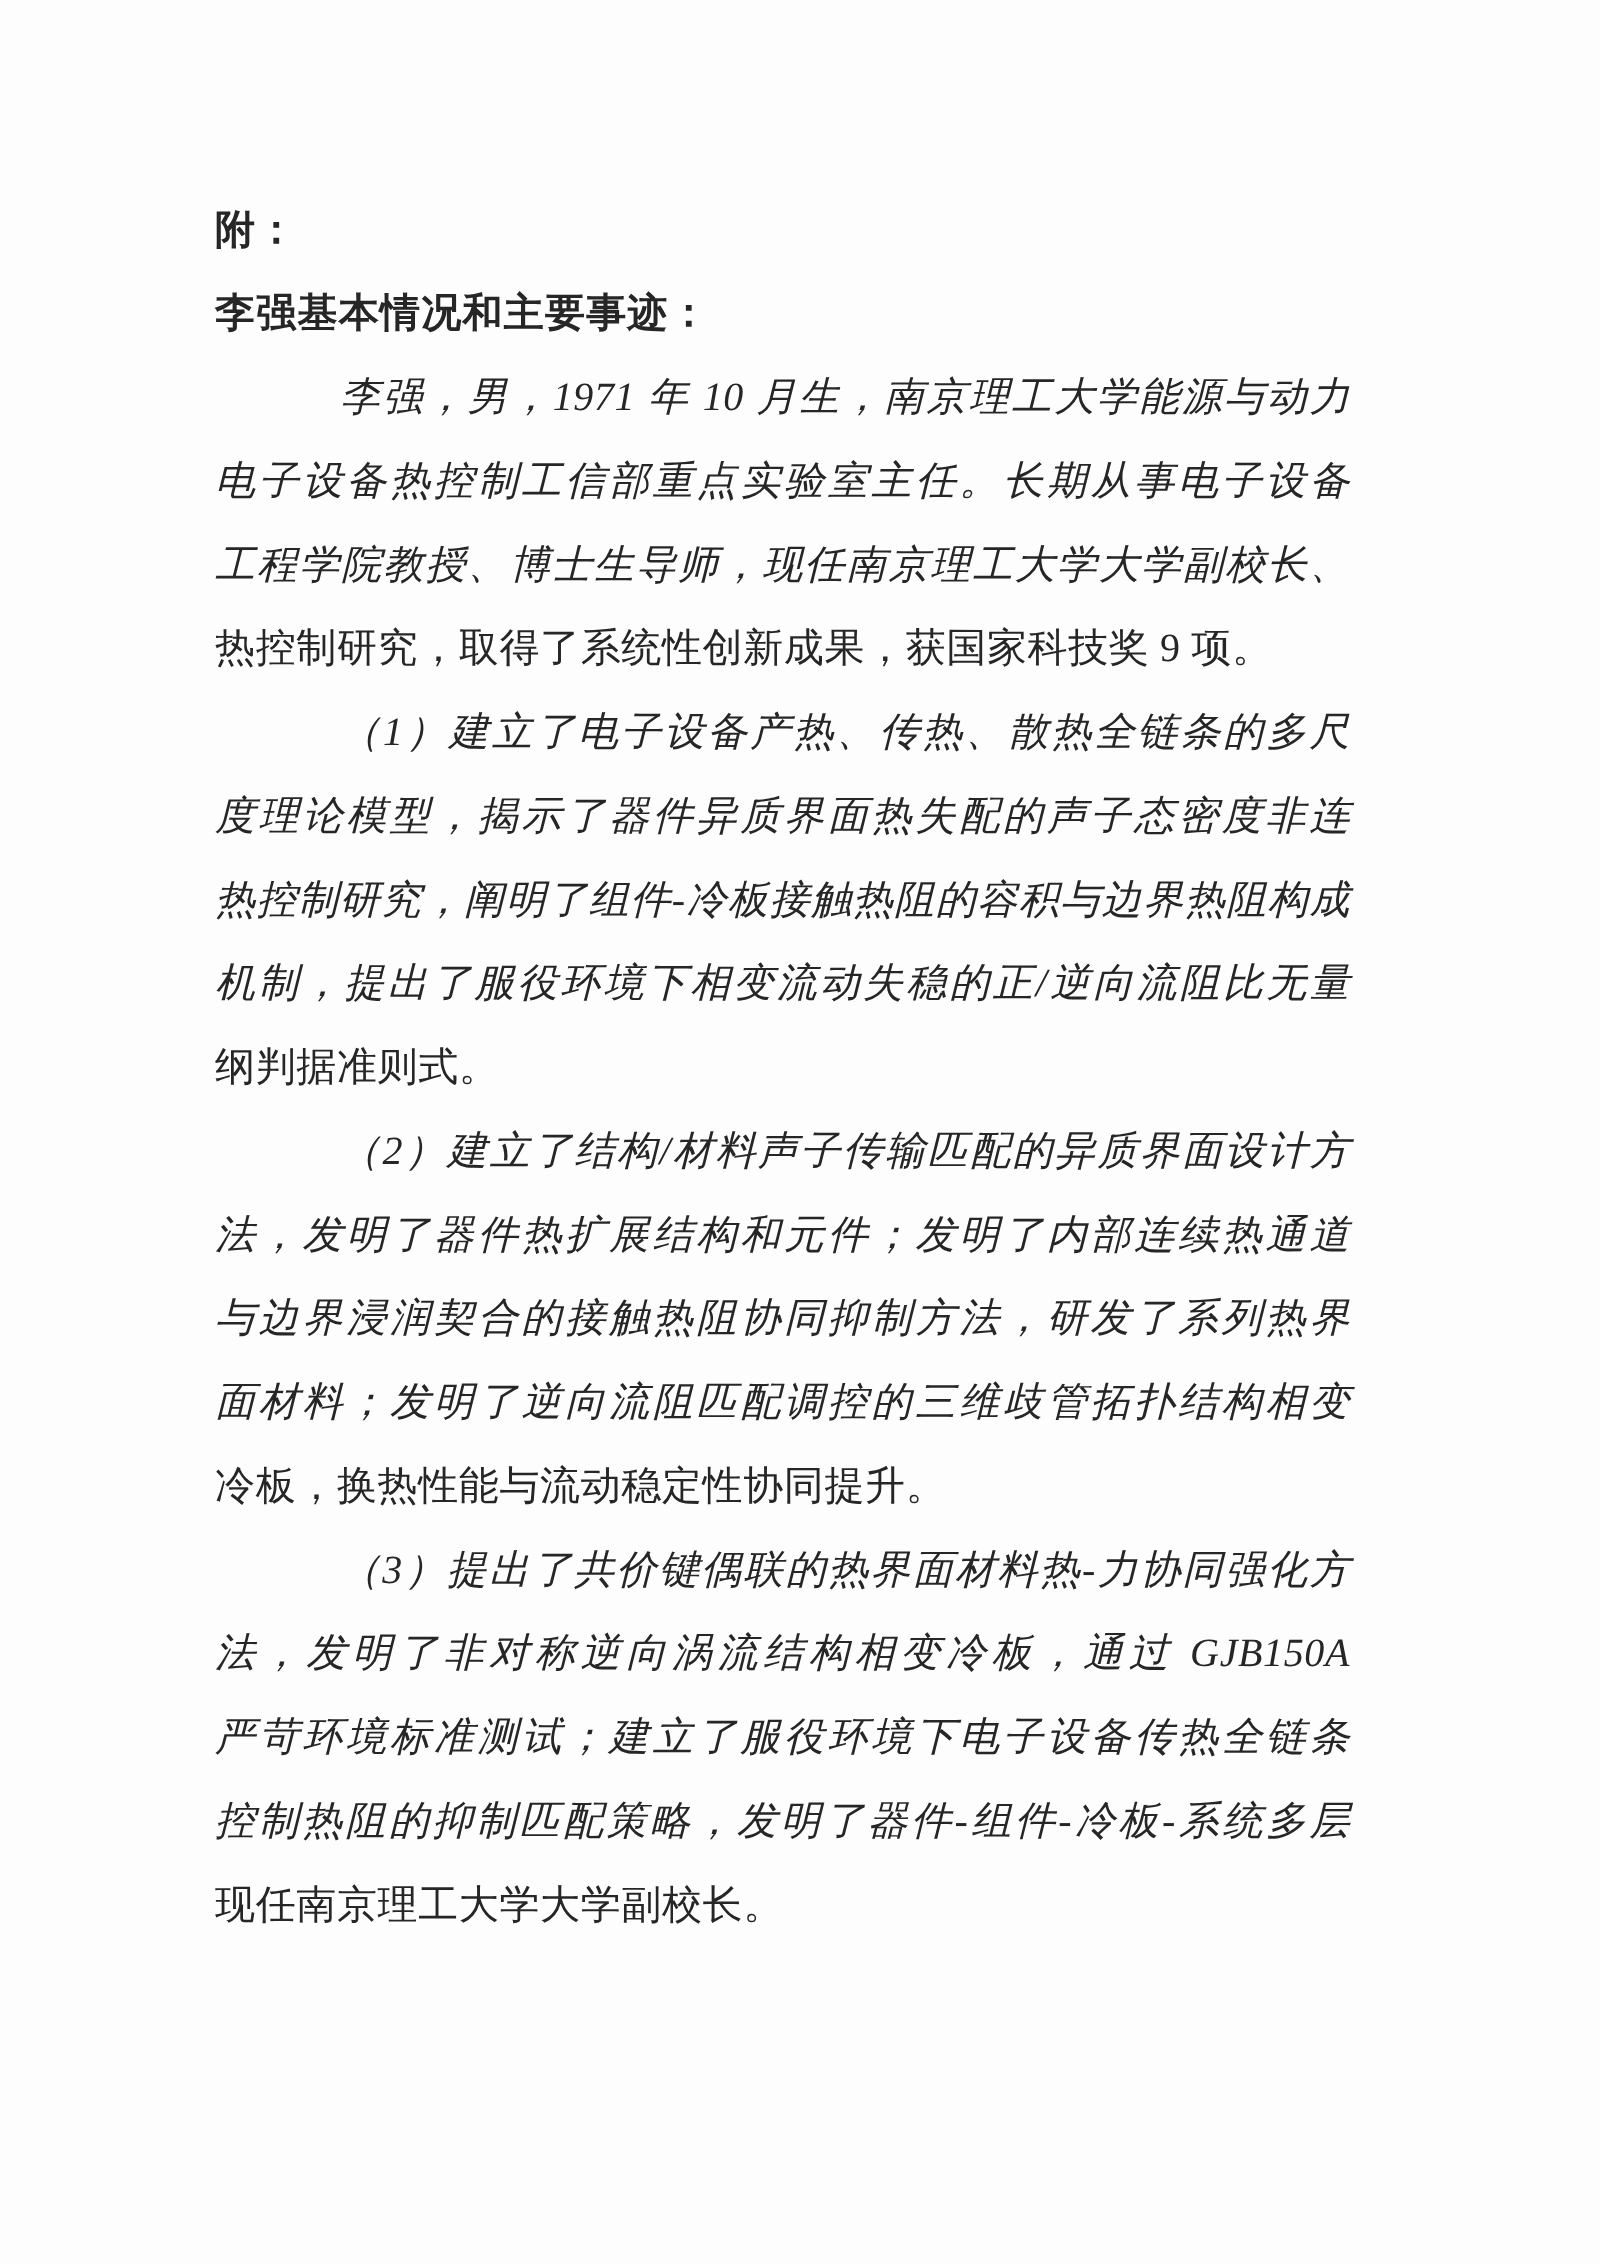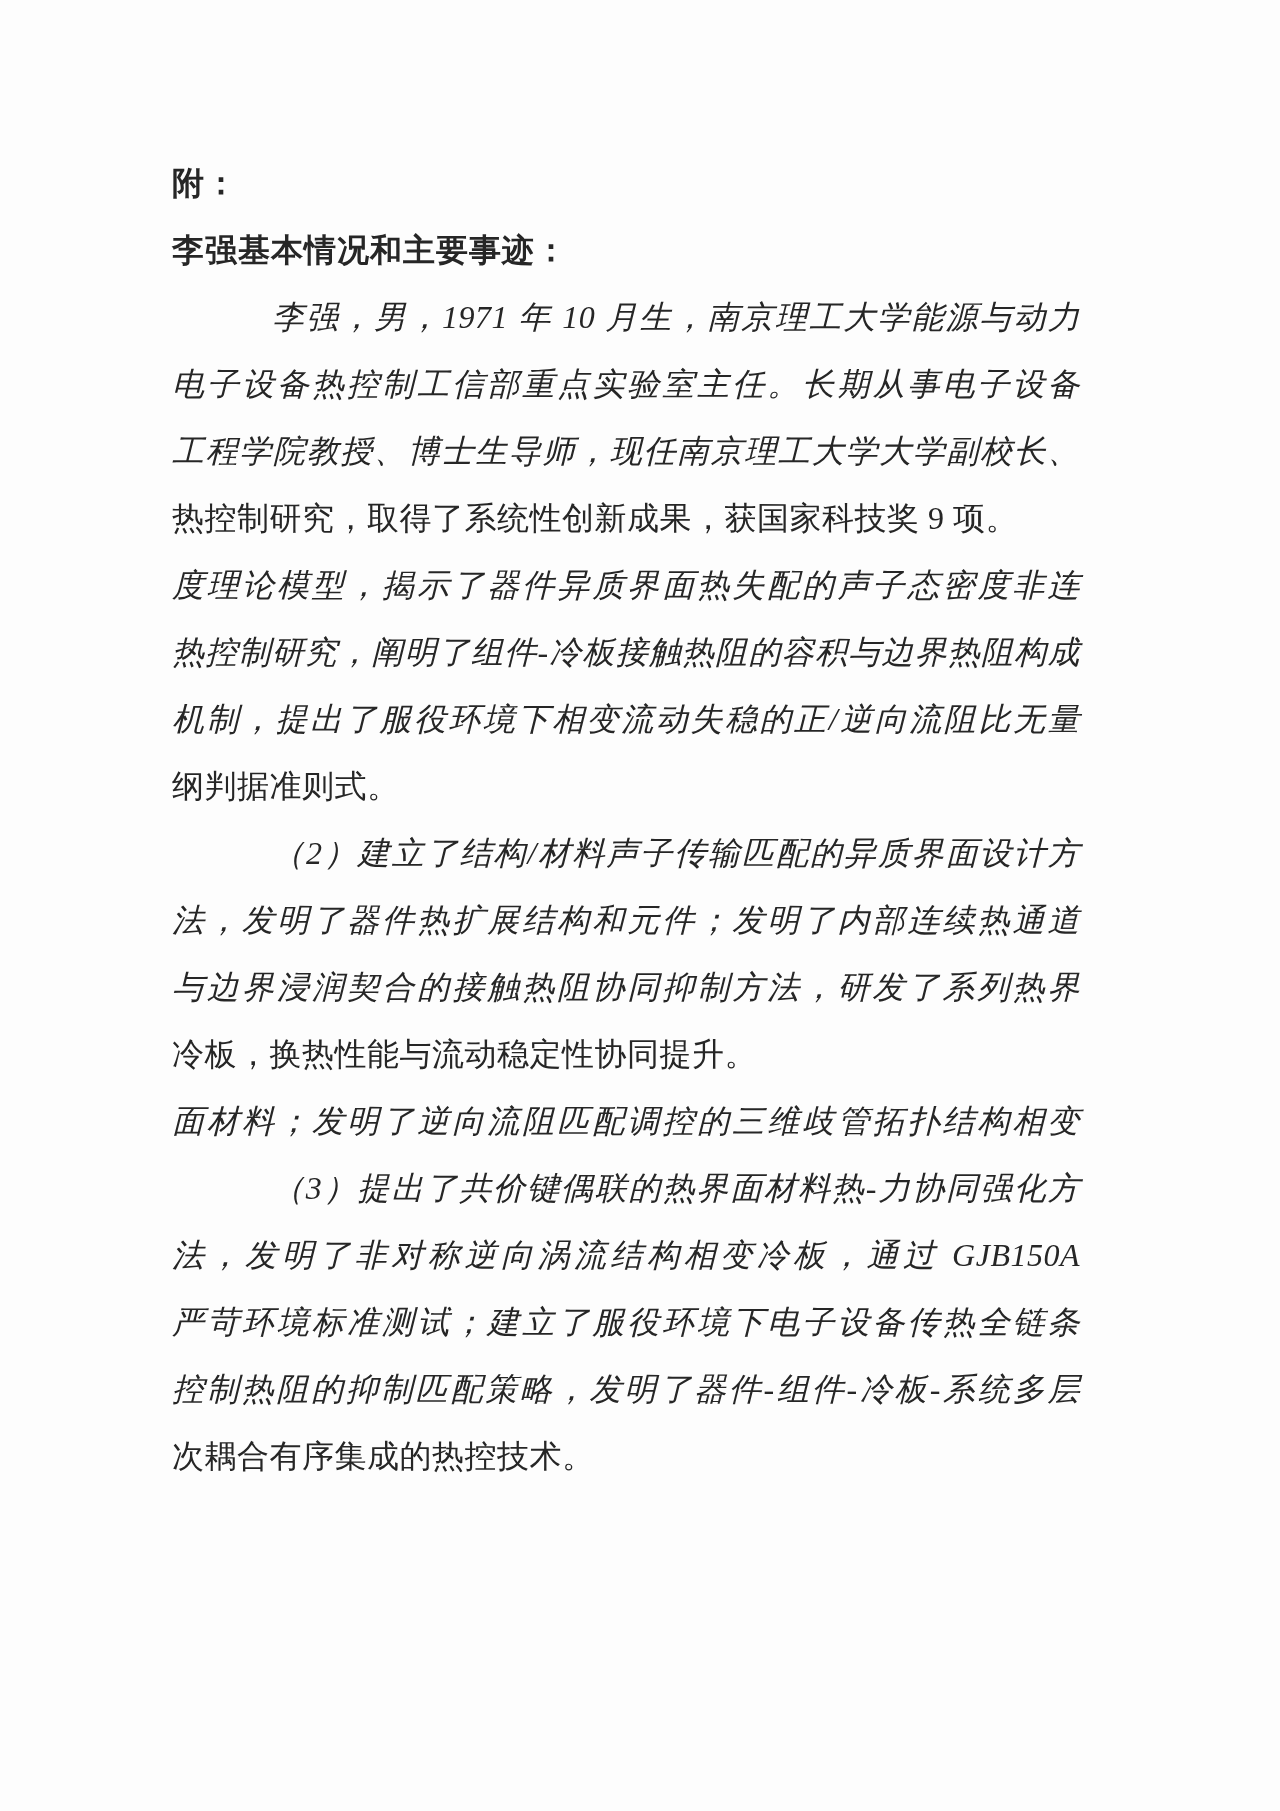--- a/index.html
+++ b/index.html
@@ -49,30 +49,31 @@
 
   <div class="line bold">附：</div>
 
   <div class="line bold">李强基本情况和主要事迹：</div>
 
   <div class="line just indent">李强，男，1971 年 10 月生，南京理工大学能源与动力</div>
   <div class="line just">电子设备热控制工信部重点实验室主任。长期从事电子设备</div>
   <div class="line just">工程学院教授、博士生导师，现任南京理工大学大学副校长、</div>
   <div class="line">热控制研究，取得了系统性创新成果，获国家科技奖 9 项。</div>
 
+  <div class="line just indent">（1）建立了电子设备产热、传热、散热全链条的多尺</div>
   <div class="line just">度理论模型，揭示了器件异质界面热失配的声子态密度非连</div>
   <div class="line just">热控制研究，阐明了组件-冷板接触热阻的容积与边界热阻构成</div>
   <div class="line just">机制，提出了服役环境下相变流动失稳的正/逆向流阻比无量</div>
   <div class="line">纲判据准则式。</div>
 
   <div class="line just indent">（2）建立了结构/材料声子传输匹配的异质界面设计方</div>
   <div class="line just">法，发明了器件热扩展结构和元件；发明了内部连续热通道</div>
   <div class="line just">与边界浸润契合的接触热阻协同抑制方法，研发了系列热界</div>
+  <div class="line just">面材料；发明了逆向流阻匹配调控的三维歧管拓扑结构相变</div>
   <div class="line">冷板，换热性能与流动稳定性协同提升。</div>
-  <div class="line just">面材料；发明了逆向流阻匹配调控的三维歧管拓扑结构相变</div>
 
   <div class="line just indent">（3）提出了共价键偶联的热界面材料热-力协同强化方</div>
   <div class="line just">法，发明了非对称逆向涡流结构相变冷板，通过 GJB150A</div>
   <div class="line just">严苛环境标准测试；建立了服役环境下电子设备传热全链条</div>
   <div class="line just">控制热阻的抑制匹配策略，发明了器件-组件-冷板-系统多层</div>
-  <div class="line">次耦合有序集成的热控技术。</div>
+  <div class="line">现任南京理工大学大学副校长。</div>
 
 </div>
 
 </body></html>

